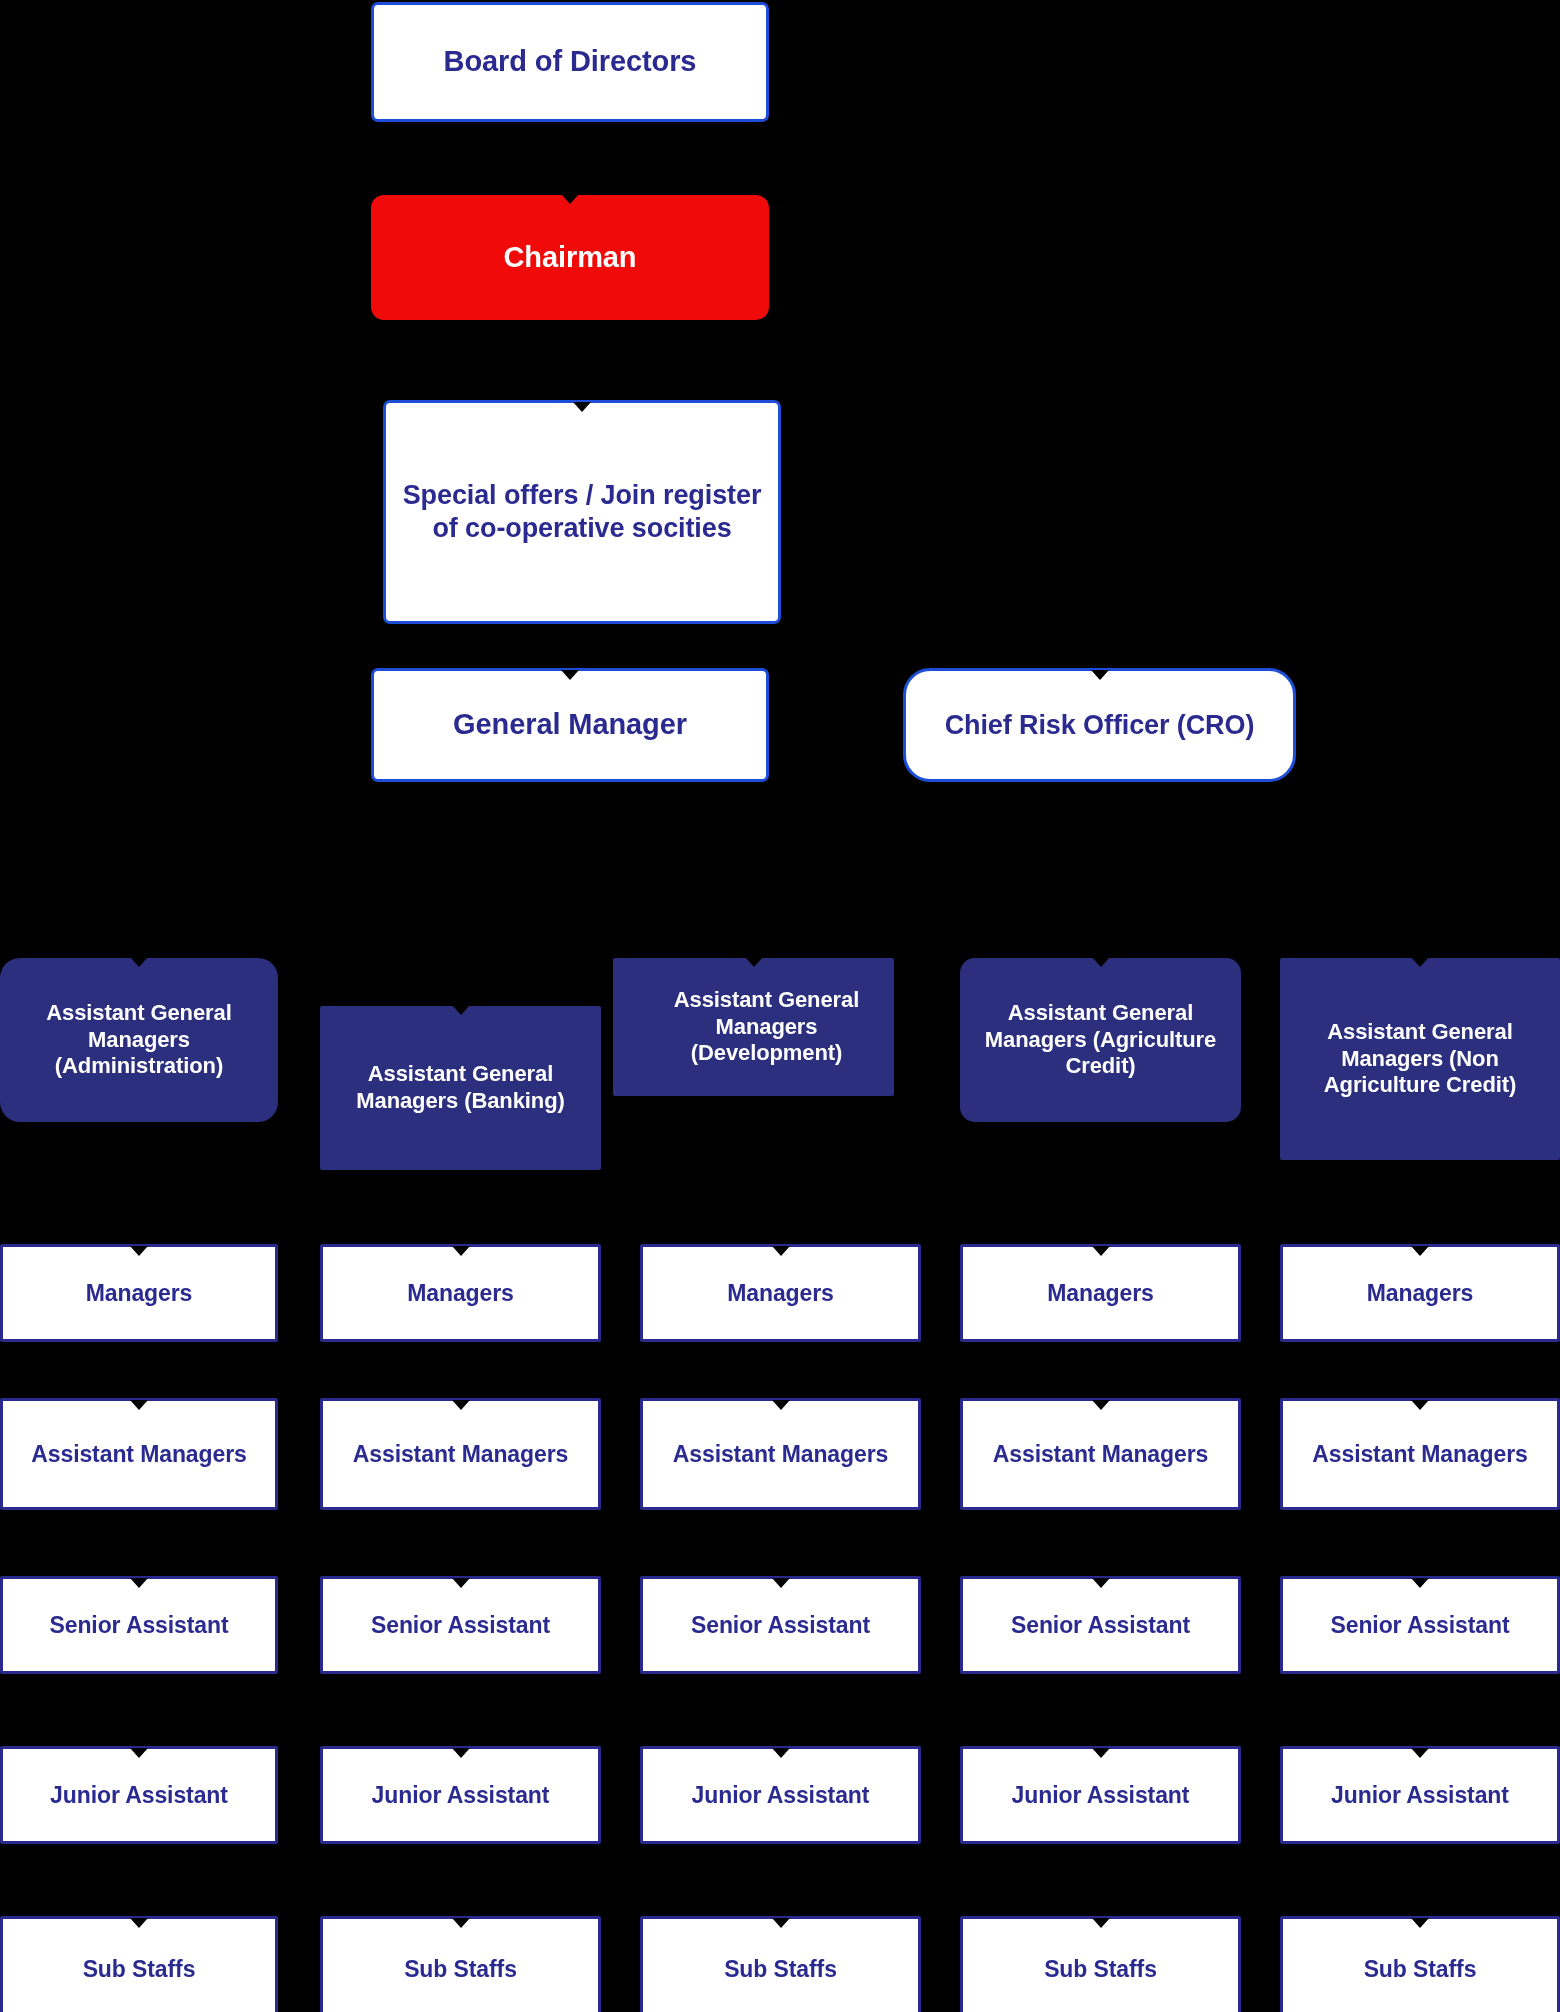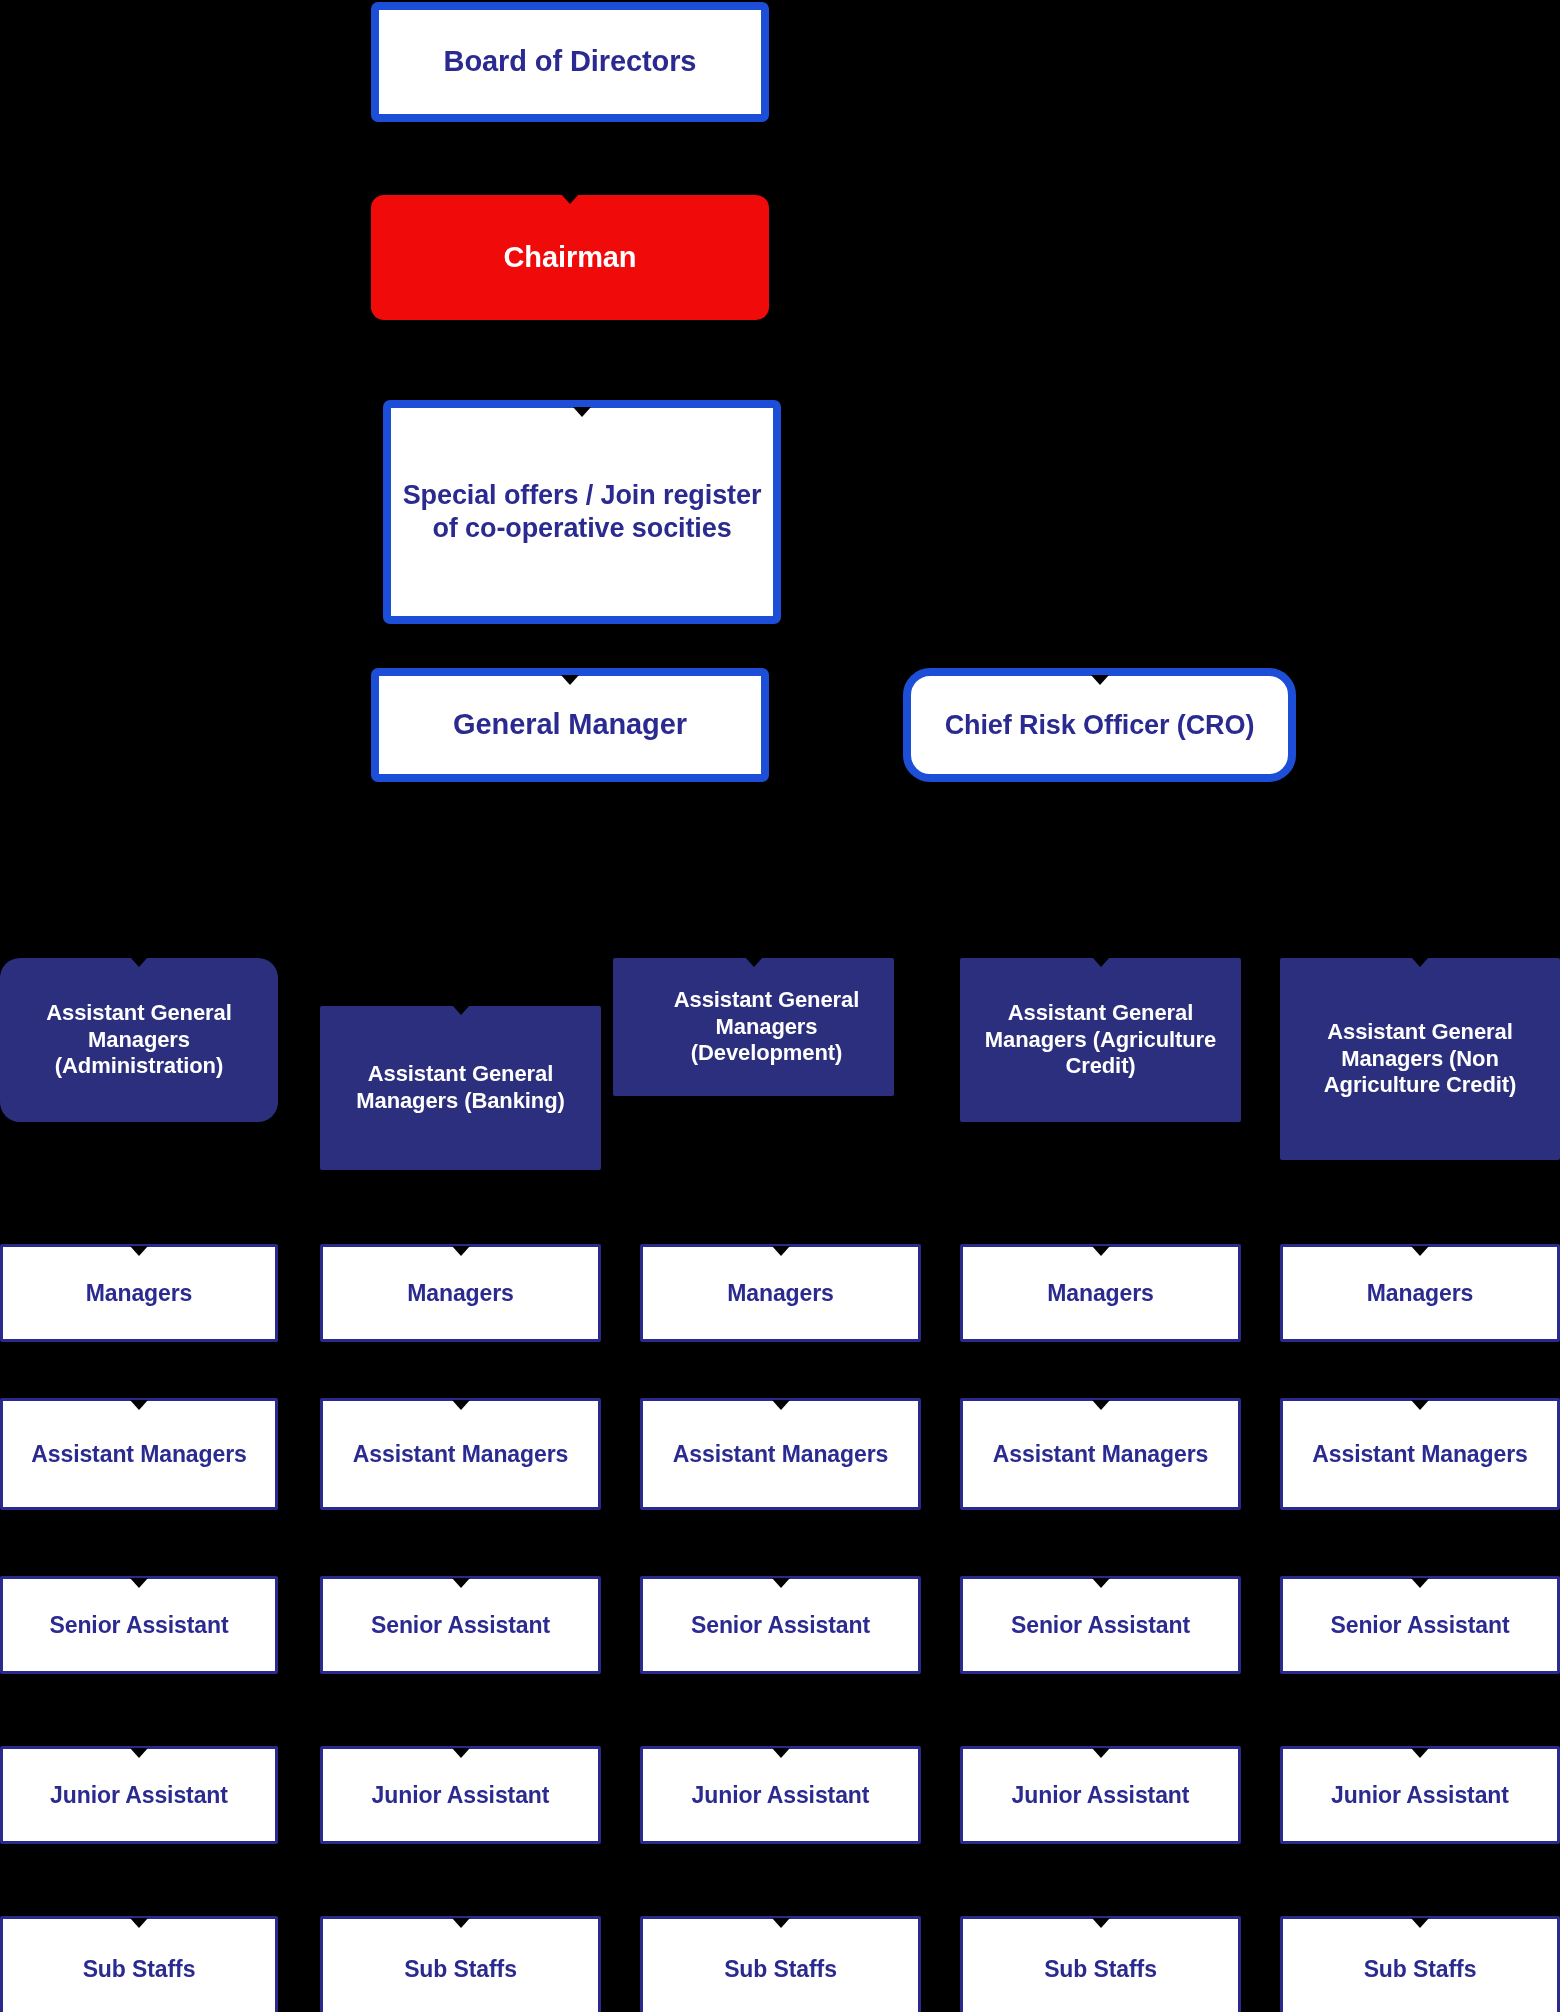--- a/index.html
+++ b/index.html
@@ -49,21 +49,21 @@
   .node .label {
     display: block;
     width: 100%;
     padding: 0 6px;
     box-sizing: border-box;
   }
 
   
   .node.card {
     background: #ffffff;
-    border: 8px solid #1d4ed8;
+    border: 3px solid #1d4ed8;
     color: #2A2A90;
     border-radius: 7px;
   }
 
   
   .node.card-sq {
     background: #ffffff;
     border: 3px solid #2A2A8E;
     color: #2A2A90;
     border-radius: 2px;
@@ -259,21 +259,21 @@
   </div>
   <div class="node card-sq t-sm" style="left:640px; top:1726px; width:281px; height:98px;">
     <span class="notch"></span>
     <span class="label">Junior Assistant</span>
   </div>
   <div class="node card-sq t-sm" style="left:640px; top:1896px; width:281px; height:106px;">
     <span class="notch"></span>
     <span class="label">Sub Staffs</span>
   </div>
 
-  <div class="node filled t-xs" style="left:960px; top:958px; width:281px; height:164px;">
+  <div class="node filled t-xs" style="left:960px; top:958px; width:281px; height:164px;border-radius:15px;">
     <span class="notch"></span>
     <span class="label">Assistant General Managers (Agriculture Credit)</span>
   </div>
   <div class="node card-sq t-sm" style="left:960px; top:1224px; width:281px; height:98px;">
     <span class="notch"></span>
     <span class="label">Managers</span>
   </div>
   <div class="node card-sq t-sm" style="left:960px; top:1378px; width:281px; height:112px;">
     <span class="notch"></span>
     <span class="label">Assistant Managers</span>

